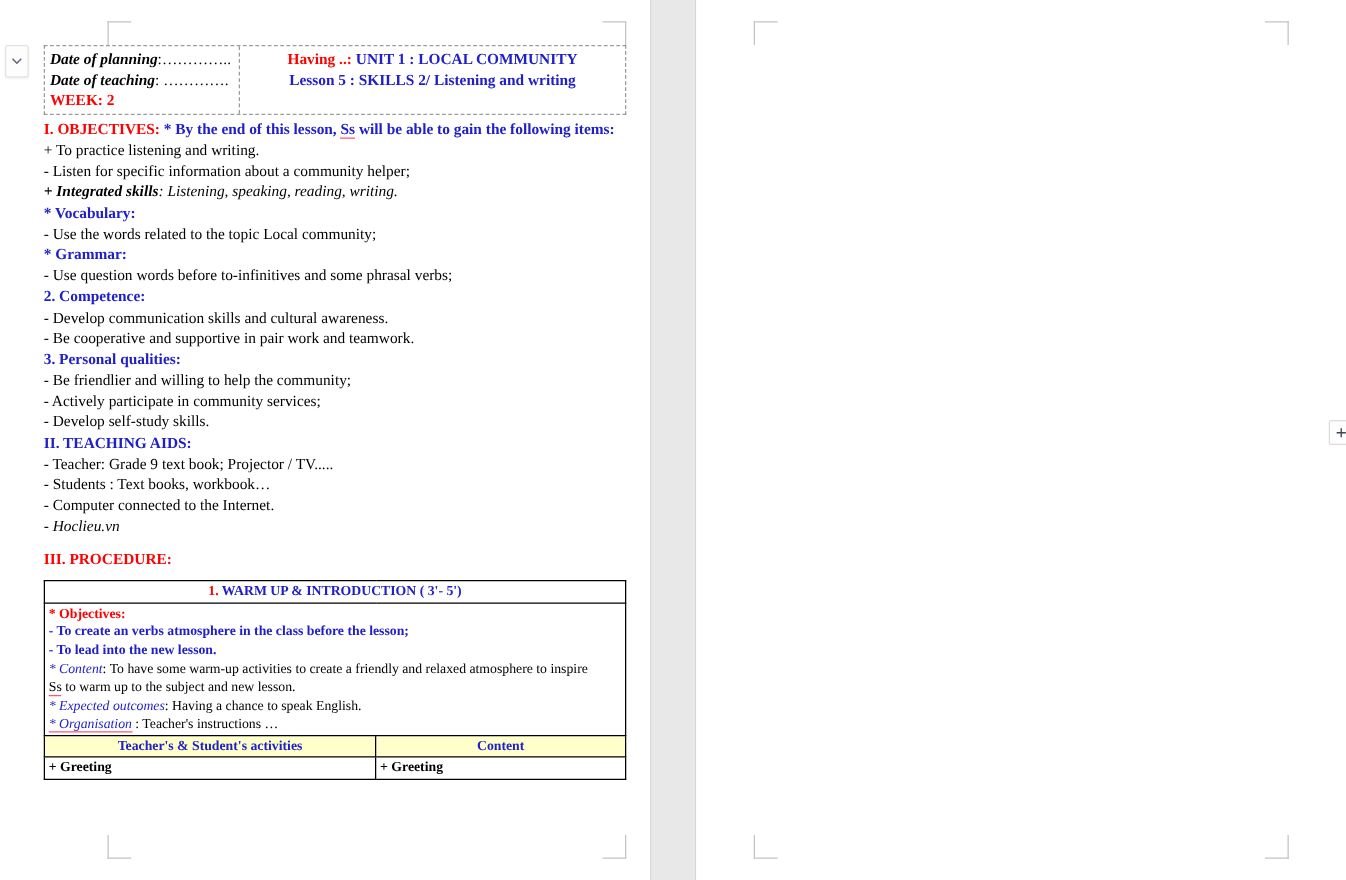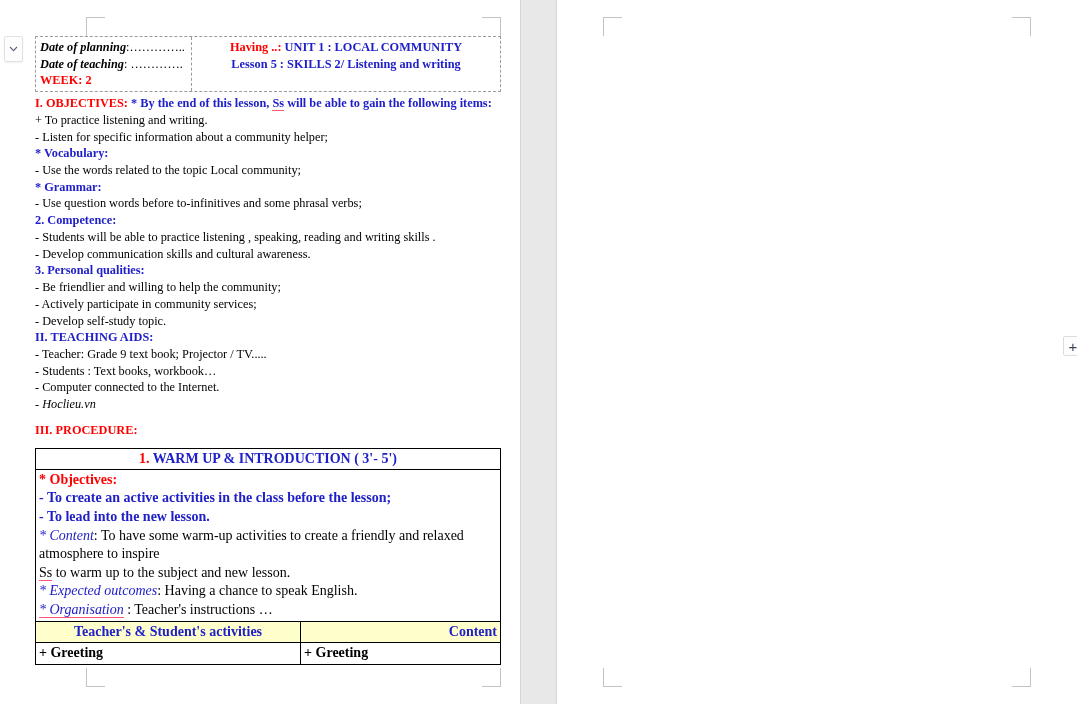--- a/index.html
+++ b/index.html
@@ -58,25 +58,25 @@
   }
   .hdrbox .cellA {
     width: 156px; padding: 2px 4px 2px 4px;
     border-right: 1px dashed #9a9a9a;
   }
   .hdrbox .cellB { flex: 1; padding: 2px 4px; text-align: center; }
   .hdrbox .cellA p { font-size: 12.3px; }
 
   
   .tbl { border: 1.6px solid #000; border-collapse: collapse; width: 100%; }
-  .tbl td { border: 1.2px solid #000; padding: 1px 3px; vertical-align: top; font-size: 14px; line-height: 1.3; }
+  .tbl td { border: 1.2px solid #000; padding: 1px 3px; vertical-align: top; font-size: 11px; line-height: 1.3; }
   .banner { text-align: center; font-weight: bold; font-size: 13px; padding: 2px; }
   .colhead { background: #ffffcc; text-align: center; font-weight: bold; color: #2020c8; font-size: 12.3px; }
   .cw-left  { width: 57%; text-align: center; }
-  .cw-right { width: 43%; text-align: right; }
+  .cw-right { width: 43%; }
 
   
   .chev-btn {
     position: absolute; left: 4px; top: 36px;
     width: 19px; height: 26px;
     background: #fdfdfd;
     border: 1px solid #e2e2e2;
     border-radius: 2px;
     display: flex; align-items: center; justify-content: center;
     box-shadow: 0 1px 2px rgba(0,0,0,0.06);
@@ -124,51 +124,54 @@
           </p>
           <p class="b blue">Lesson 5 : SKILLS 2/ Listening and writing</p>
         </div>
       </div>
 
       <p>
         <span class="b red">I. OBJECTIVES:</span><span class="b blue"> * By the end of this lesson, </span><span class="b blue sp">Ss</span><span class="b blue"> will be able to gain the following items:</span>
       </p>
       <p>+ To practice listening and writing.</p>
       <p>- Listen for specific information about a community helper;</p>
+      <p>
+        <span class="b i">+ Integrated skills</span><span class="i">: Listening, speaking, reading, writing.</span>
+      </p>
       <p class="b blue">* Vocabulary:</p>
       <p>- Use the words related to the topic Local community;</p>
       <p class="b blue">* Grammar:</p>
       <p>- Use question words before to-infinitives and some phrasal verbs;</p>
       <p class="b blue">2. Competence:</p>
-      <p>- Students will be able to practice listening , speaking, reading and writing skills .</p>
       <p>- Develop communication skills and cultural awareness.</p>
+      <p>- Be cooperative and supportive in pair work and teamwork.</p>
       <p class="b blue">3. Personal qualities:</p>
       <p> - Be friendlier and willing to help the community;</p>
       <p>- Actively participate in community services;</p>
-      <p>- Develop self-study topic.</p>
+      <p>- Develop self-study skills.</p>
       <p class="b blue">II. TEACHING AIDS:</p>
       <p>- Teacher: Grade 9 text book; Projector / TV.....</p>
       <p>- Students : Text books, workbook…</p>
       <p>- Computer connected to the Internet.</p>
       <p class="i">- Hoclieu.vn</p>
       <div class="spacer"></div>
       <p class="b red">III. PROCEDURE:</p>
       <div class="spacer"></div>
 
       <table class="tbl">
         <tbody>
             <tr>
           <td colspan="2" class="banner">
             <span class="red">1.</span><span class="blue"> WARM UP &amp; INTRODUCTION ( 3'- 5')</span>
           </td>
         </tr>
         <tr>
           <td colspan="2">
             <p class="b red">* Objectives:</p>
-            <p class="b blue">- To create an active activities in the class before the lesson;</p>
+            <p class="b blue">- To create an verbs atmosphere in the class before the lesson;</p>
             <p class="b blue">- To lead into the new lesson.</p>
             <p>
               <span class="i blue">* Content</span><span>:  To have some warm-up activities to create a friendly and relaxed atmosphere to inspire</span>
             </p>
             <p>
               <span class="sp">Ss</span><span> to warm up to the subject and new lesson.</span>
             </p>
             <p>
               <span class="i blue">* Expected outcomes</span><span>:  Having a chance to speak English.</span>
             </p>

